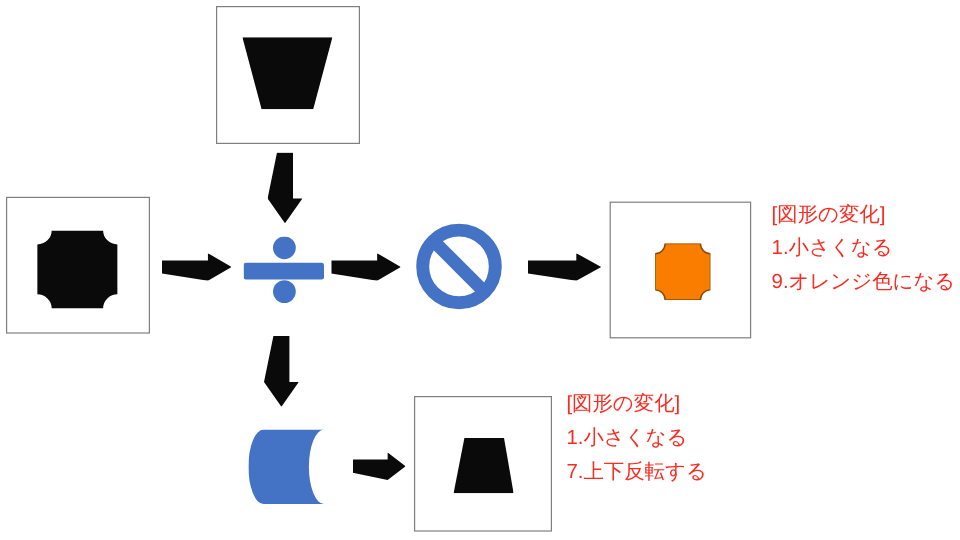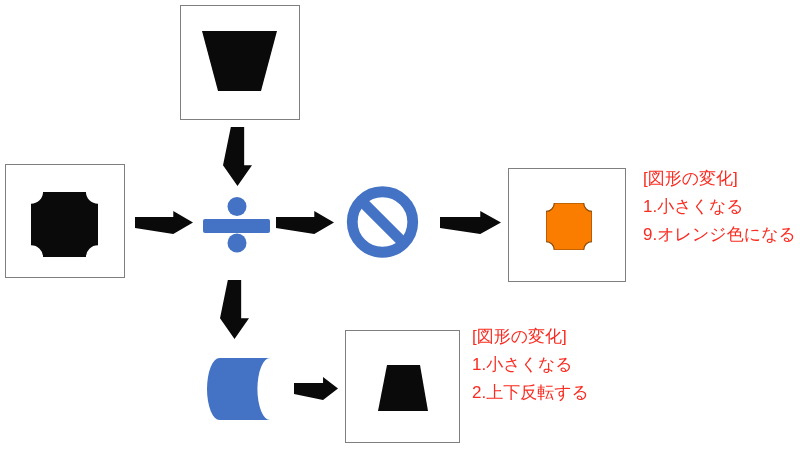--- a/index.html
+++ b/index.html
@@ -99,16 +99,16 @@
 
   <div class="box" style="left:345px; top:330px; width:115px; height:113px;">
     <svg class="shape-svg" style="left:32px; top:34px;" width="50" height="46" viewBox="0 0 50 46" preserveAspectRatio="none">
       <polygon class="fill-black" points="9,0 42,0 50,46 0,46"></polygon>
     </svg>
   </div>
 
   <div class="note" style="left:472px; top:323px;">
     <div>[図形の変化]</div>
     <div>1.小さくなる</div>
-    <div>2.上下反転する</div>
+    <div>7.上下反転する</div>
   </div>
 
 </div>
 
 </body></html>

